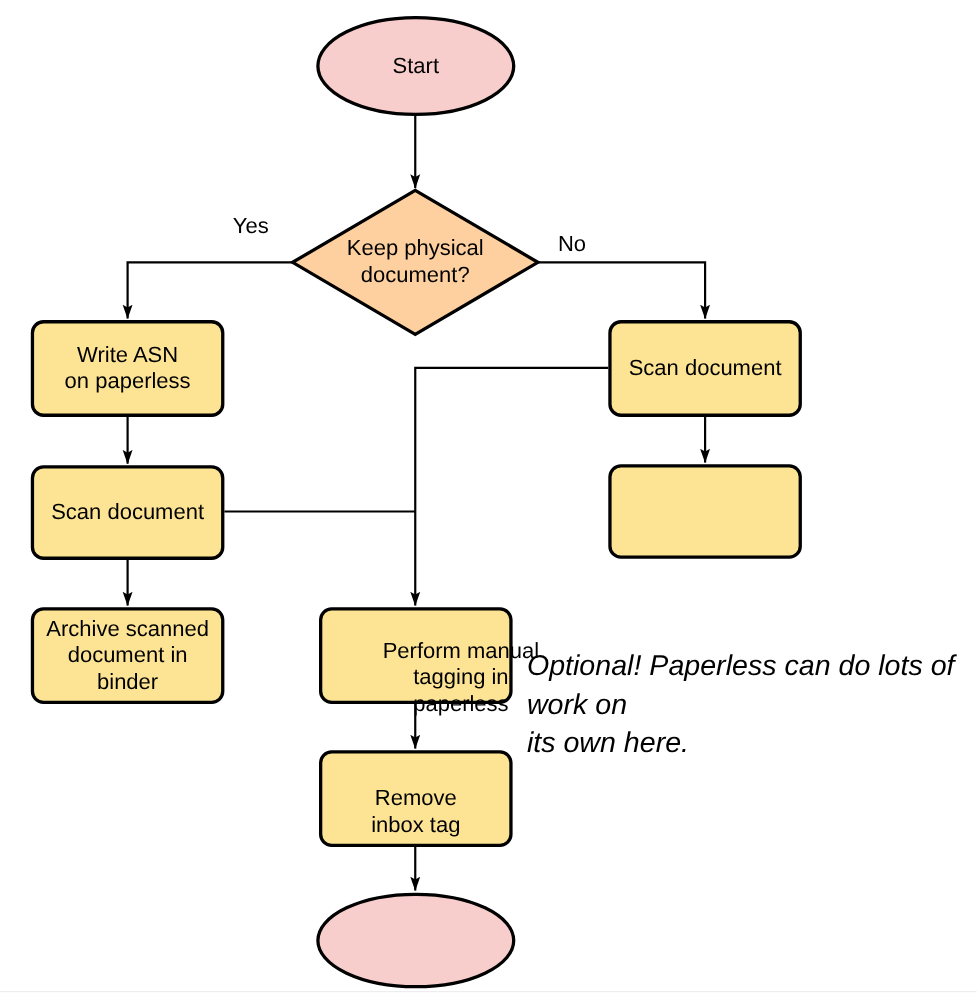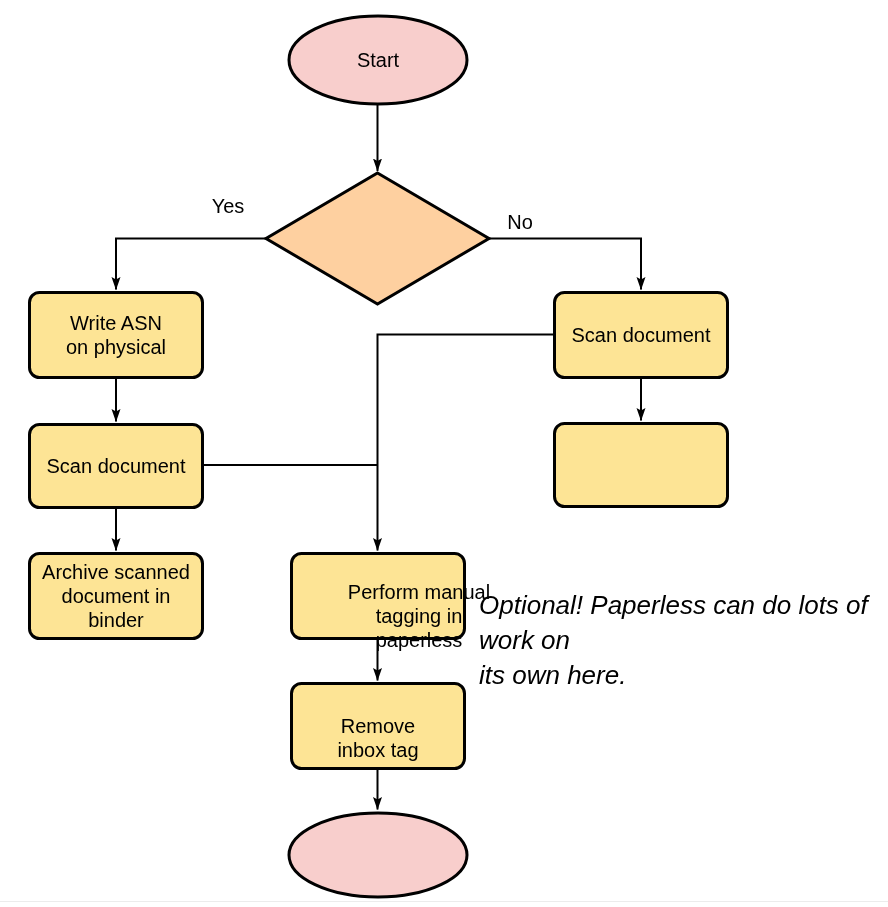--- a/index.html
+++ b/index.html
@@ -81,22 +81,24 @@
     <rect class="shape" x="29.5" y="424.5" width="173" height="83" rx="10" fill="#fde495"></rect>
     <rect class="shape" x="29.5" y="553.5" width="173" height="85" rx="10" fill="#fde495"></rect>
     <rect class="shape" x="554.5" y="292.5" width="173" height="85" rx="10" fill="#fde495"></rect>
     <rect class="shape" x="554.5" y="423.5" width="173" height="83" rx="10" fill="#fde495"></rect>
     <rect class="shape" x="291.5" y="553.5" width="173" height="85" rx="10" fill="#fde495"></rect>
     <rect class="shape" x="291.5" y="683.5" width="173" height="85" rx="10" fill="#fde495"></rect>
     <ellipse class="shape" cx="378" cy="855" rx="89" ry="42" fill="#f8cecc"></ellipse>
   </svg>
 
   <div class="node-label" style="left:289px; top:16px; width:178px; height:88px;">Start</div>
+  <div class="node-label" style="left:266px; top:172px; width:223px; height:132px;">Keep physical
+document?</div>
   <div class="node-label" style="left:28px; top:291px; width:176px; height:88px;">Write ASN
-on physical</div>
+on paperless</div>
   <div class="node-label" style="left:28px; top:423px; width:176px; height:86px;">Scan document</div>
   <div class="node-label" style="left:28px; top:552px; width:176px; height:88px;text-align:center;">Archive scanned
 document in
 binder</div>
   <div class="node-label" style="left:553px; top:291px; width:176px; height:88px;">Scan document</div>
   <div class="node-label" style="left:290px; top:572px; width:176px; height:88px;padding-left:41px;">Perform manual
 tagging in
 paperless</div>
   <div class="node-label" style="left:290px; top:682px; width:176px; height:88px;margin-top:12px;">Remove
 inbox tag</div>

